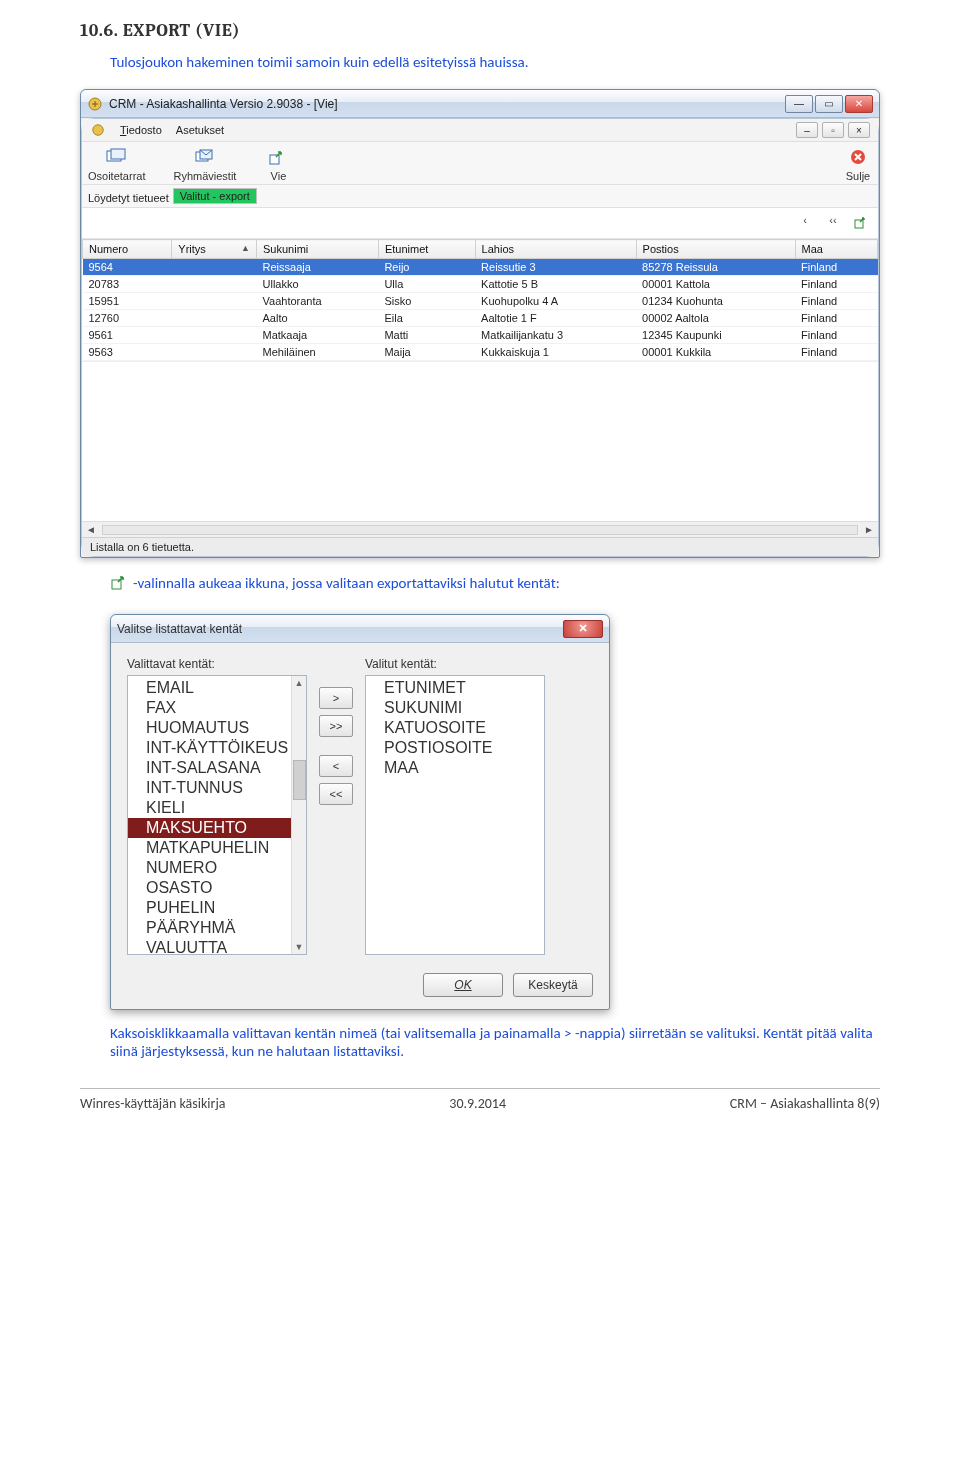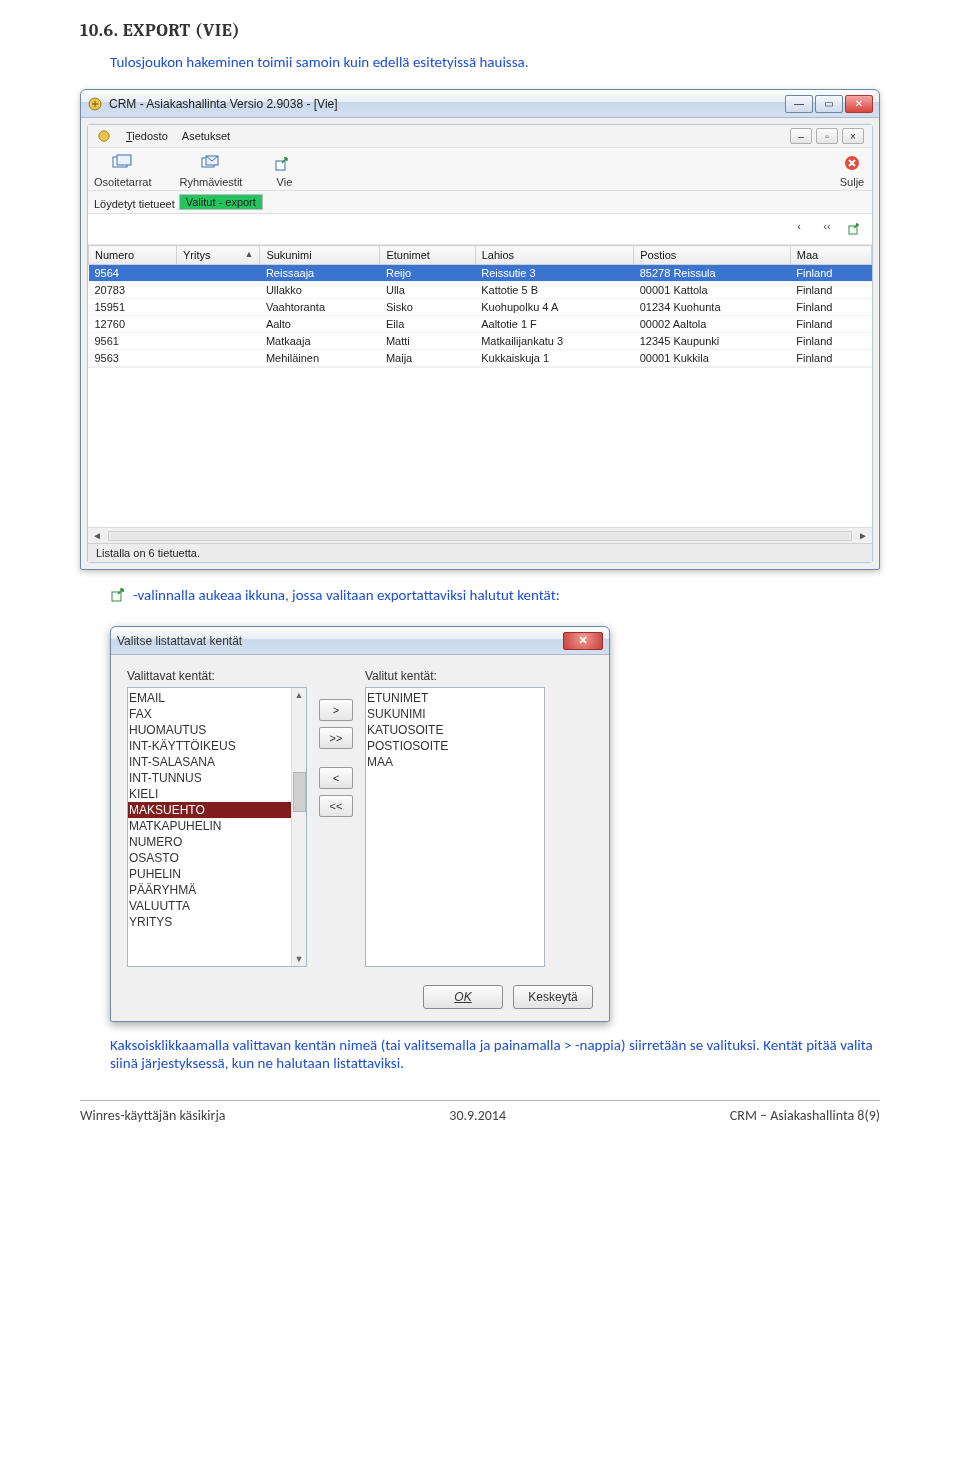--- a/index.html
+++ b/index.html
@@ -56,23 +56,22 @@
   .win-btn {
     width: 28px; height: 18px;
     border: 1px solid #6f85a2;
     border-radius: 2px;
     background: linear-gradient(to bottom,#f6f9fd,#cfdaea);
     display: inline-flex; align-items: center; justify-content: center;
     font-size: 10px; color: #222;
   }
   .win-btn.close { background: linear-gradient(to bottom,#f6a7a2,#d9463c); color:#fff; border-color:#a83b33;}
   .inner-frame {
-    margin: 6px;
     border: 1px solid #b7c6d8;
-    border-radius: 3px;
+    border-radius: 13px;
     background: #fafafa;
   }
   .menubar.inner {
     display: flex; gap: 14px;
     padding: 3px 8px;
     background: #f3f3f3;
     border-bottom: 1px solid #e0e0e0;
     align-items: center;
     justify-content: space-between;
   }
@@ -188,21 +187,21 @@
   .dialog-body { padding: 14px 16px 12px 16px; }
   .two-col { display:flex; gap:12px; align-items:flex-start; }
   .listbox {
     width: 180px; height: 280px;
     border: 1px solid #aab6c6;
     background: #fff;
     overflow: hidden;
     position: relative;
   }
   .listbox .items { padding:2px 0; }
-  .listbox .item { padding: 1px 1px; white-space: nowrap; font-size: 12px; }
+  .listbox .item { padding: 1px 18px; white-space: nowrap; font-size: 16px; }
   .listbox .item.sel { background:#7f1d1d; color:#fff; }
   .listbox .vscroll {
     position:absolute; right:0; top:0; bottom:0; width:15px;
     background:#f0f0f0; border-left:1px solid #ddd;
     display:flex; flex-direction:column; justify-content:space-between; align-items:center;
   }
   .listbox .vscroll .arr { height:14px; font-size:9px; color:#666; display:flex; align-items:center;}
   .listbox .vscroll .thumb { width:13px; background:#d0d0d0; border:1px solid #b5b5b5; height:40px; margin-top:70px;}
   .col-label { margin-bottom:4px; font-size:12px; }
   .mover-col { display:flex; flex-direction:column; gap:6px; margin-top:30px; }

